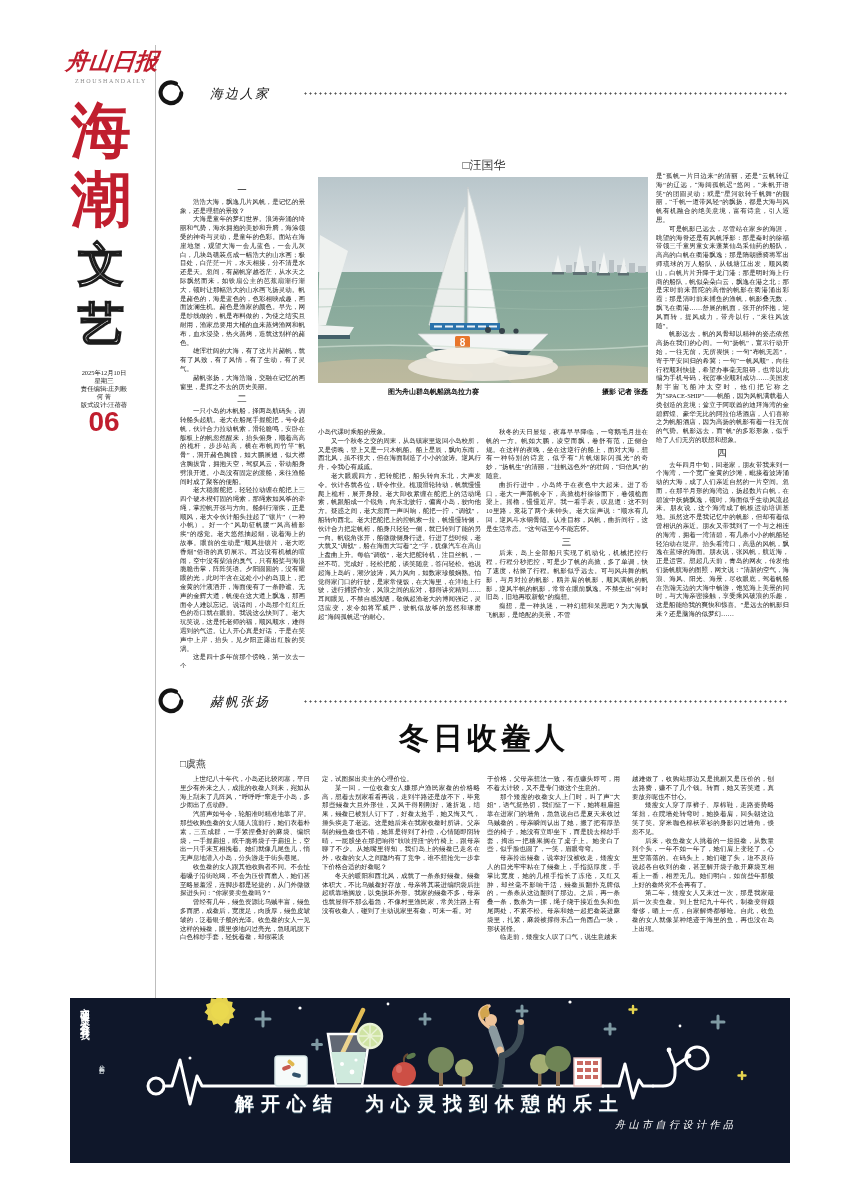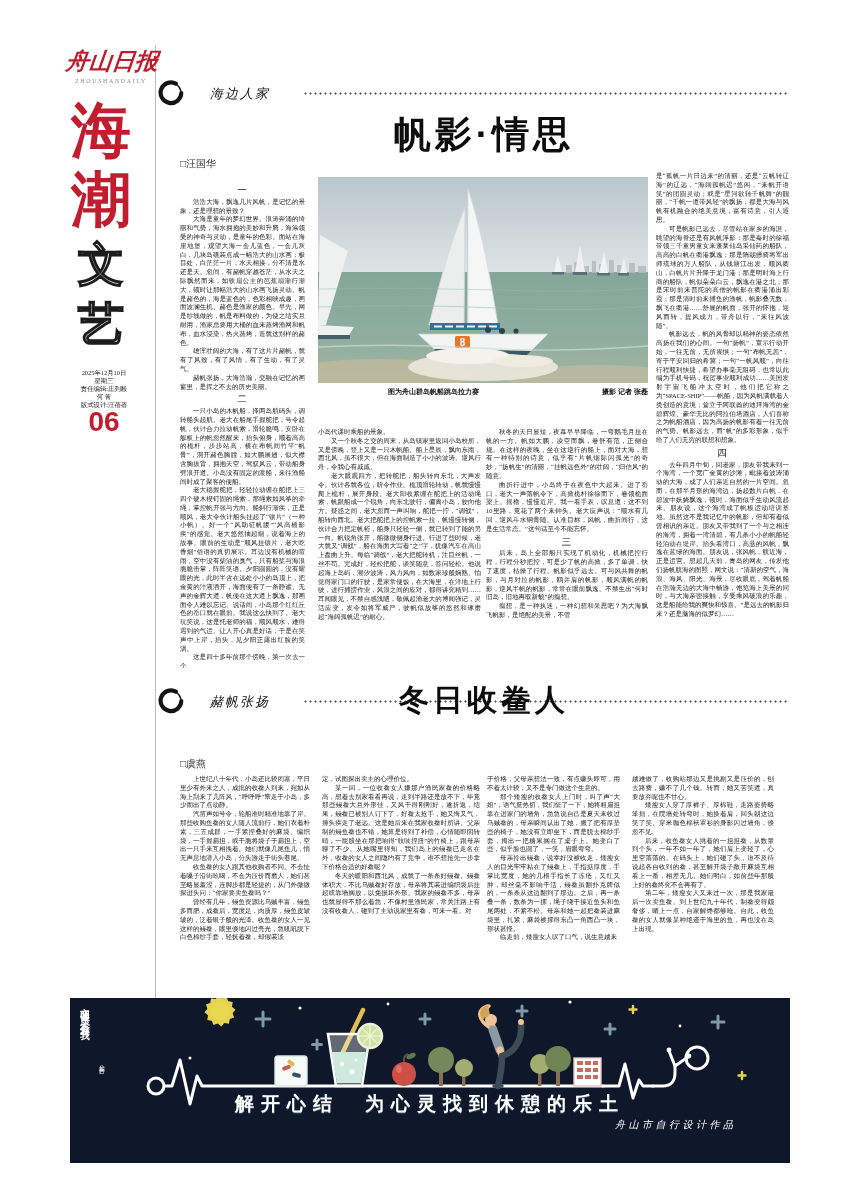--- a/index.html
+++ b/index.html
@@ -30,22 +30,22 @@
   .enso{width:27px;height:27px;flex:0 0 auto;}
   .sec-label{font-size:13px;font-style:italic;letter-spacing:2px;color:#111;margin-left:2px;white-space:nowrap;}
   .leader{flex:1;height:3px;margin-left:9px;margin-right:2px;
           background-image:radial-gradient(circle,#555 0.9px,transparent 1.15px);
           background-size:5px 3px;background-repeat:repeat-x;background-position:0 50%;}
 
   
   .title1{position:absolute;left:180px;top:110px;width:608px;text-align:center;
           font-size:37px;font-weight:900;letter-spacing:4px;color:#0d0d0d;
           font-family:"Liberation Sans","DejaVu Sans",sans-serif;}
-  .author1{position:absolute;left:180px;top:157px;width:608px;text-align:left;font-size:10px;color:#333;}
-  .title2{position:absolute;left:180px;top:680px;width:608px;text-align:center;
+  .author1{position:absolute;left:180px;top:157px;width:608px;text-align:center;font-size:12px;color:#333;}
+  .title2{position:absolute;left:180px;top:718px;width:608px;text-align:center;
           font-size:30px;font-weight:900;letter-spacing:4px;color:#0d0d0d;
           font-family:"Liberation Sans","DejaVu Sans",sans-serif;}
   .author2{position:absolute;left:180px;top:757px;width:608px;font-size:10px;color:#333;}
 
   
   .photo{position:absolute;left:318px;top:177px;width:330px;height:206px;display:block;}
   .caption{position:absolute;left:318px;top:387px;width:330px;display:flex;
            font-size:7px;font-weight:bold;color:#111;
            font-family:"Liberation Sans","DejaVu Sans",sans-serif;}
   .caption .cap-l{margin-left:70px;}
@@ -106,21 +106,20 @@
 
   <div class="sec-head sec1">
     <svg class="enso" viewBox="0 0 30 30">
       <path d="M21 4 A 11.5 11.5 0 1 0 27 14.5" fill="none" stroke="#141414" stroke-width="4.6" stroke-linecap="round"></path>
       <path d="M21.5 5 A 11 11 0 0 1 26.5 12" fill="none" stroke="#141414" stroke-width="1.6" stroke-linecap="round"></path>
     </svg>
     <span class="sec-label">海边人家</span>
     <span class="leader"></span>
   </div>
 
-  <div class="title1">帆影·情思</div>
   <div class="author1">□汪国华</div>
 
   <svg class="photo" viewBox="0 0 330 206" preserveAspectRatio="none">
     <defs>
       <linearGradient id="sky" x1="0" y1="0" x2="0" y2="1">
         <stop offset="0" stop-color="#b9c6cb"></stop>
           <stop offset="1" stop-color="#dfe5e6"></stop>
       </linearGradient>
       <linearGradient id="sea" x1="0" y1="0" x2="0" y2="1">
         <stop offset="0" stop-color="#84a699"></stop>

